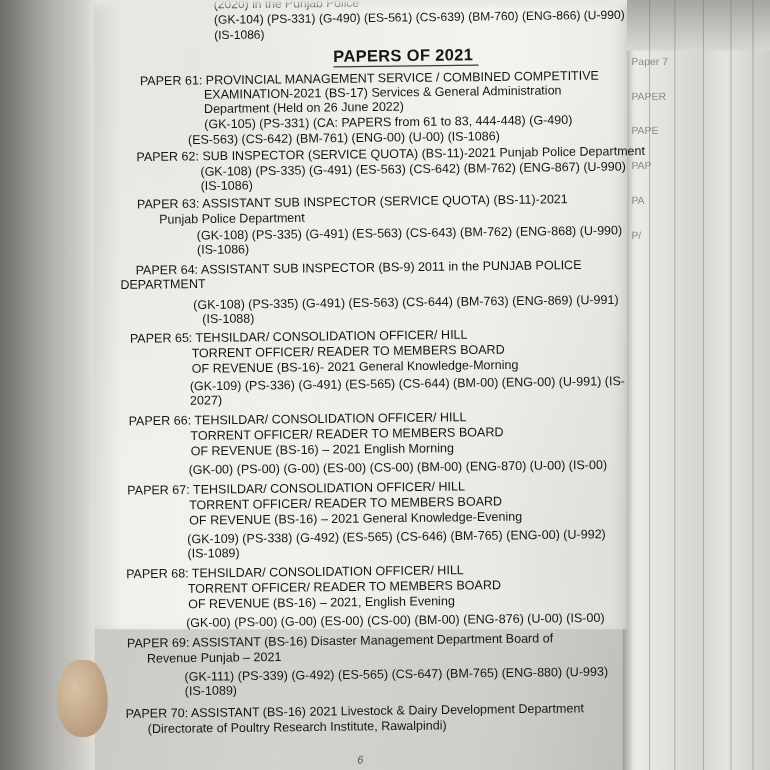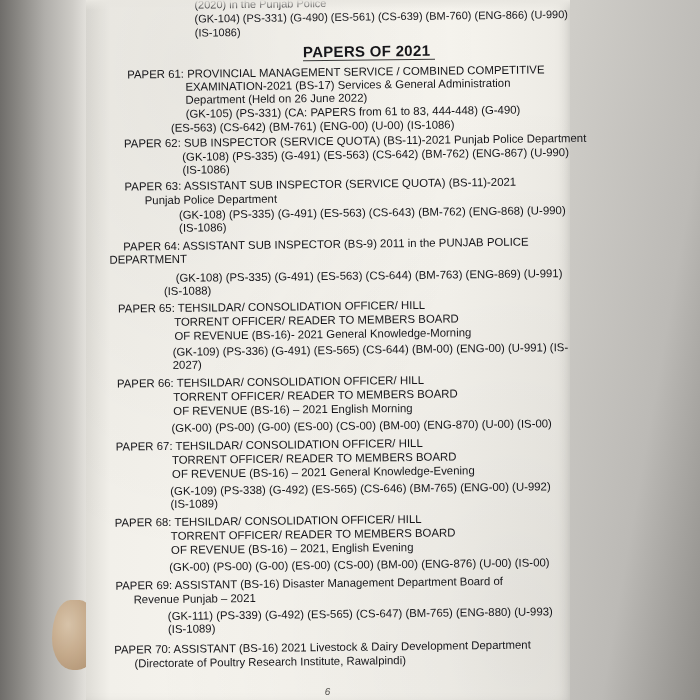--- a/index.html
+++ b/index.html
@@ -46,21 +46,21 @@
     background: radial-gradient(ellipse at 35% 35%, #d8c3a8 0%, #c6aa8a 45%, #a98a68 100%);
     filter: blur(0.6px);
     opacity: .95;
   }
   
   .page {
     position: absolute;
     left: 86px;
     top: 0;
     width: 484px;
-    height: 700px;
+    height: 572px;
     background:
       linear-gradient(90deg, #dedcd6 0%, #f2f0ea 5%, #f7f5ef 40%, #f6f4ee 75%, #eceae4 100%);
     box-shadow: inset -8px 0 16px -10px rgba(0,0,0,.25);
   }
   .page-texture {
     position: absolute;
     inset: 0;
     background:
       radial-gradient(ellipse at 20% 10%, rgba(0,0,0,.05), transparent 55%),
       radial-gradient(ellipse at 90% 90%, rgba(0,0,0,.06), transparent 60%);
@@ -165,20 +165,36 @@
 <body>
 
 <div class="scene">
 
   <div class="backdrop"></div>
 
   <div class="gutter">
     <div class="gutter-thumb"></div>
   </div>
 
+  <div class="fan">
+    <div class="fan-top"></div>
+    <div class="fan-line" style="left:24px"></div>
+    <div class="fan-line" style="left:47px"></div>
+    <div class="fan-line" style="left:73px"></div>
+    <div class="fan-line" style="left:98px"></div>
+    <div class="fan-line" style="left:118px"></div>
+    <div class="ghost-col">
+      <div>Paper 7</div>
+      <div>PAPER</div>
+      <div>PAPE</div>
+      <div>PAP</div>
+      <div>PA</div>
+      <div>P/</div>
+    </div>
+  </div>
 
   <div class="page">
     <div class="page-texture"></div>
 
     <div class="content skew">
 
       <div class="ln" style="left:110px; top:-3px; font-size:11px;">(2020) in the Punjab Police</div>
       <div class="ln" style="left:110px; top:11px; font-size:11px;">(GK-104) (PS-331) (G-490) (ES-561) (CS-639) (BM-760) (ENG-866) (U-990)</div>
       <div class="ln" style="left:110px; top:25px; font-size:11px;">(IS-1086)</div>
 
@@ -196,21 +212,21 @@
       <div class="ln" style="left:96px; top:161px;">(IS-1086)</div>
 
       <div class="ln" style="left:38px; top:177px;">PAPER 63: ASSISTANT SUB INSPECTOR (SERVICE QUOTA) (BS-11)-2021</div>
       <div class="ln" style="left:58px; top:191px;">Punjab Police Department</div>
       <div class="ln" style="left:92px; top:206px;">(GK-108) (PS-335) (G-491) (ES-563) (CS-643) (BM-762) (ENG-868) (U-990)</div>
       <div class="ln" style="left:92px; top:219px;">(IS-1086)</div>
 
       <div class="ln" style="left:36px; top:237px;">PAPER 64: ASSISTANT SUB INSPECTOR (BS-9) 2011 in the PUNJAB POLICE</div>
       <div class="ln" style="left:22px; top:250px;">DEPARTMENT</div>
       <div class="ln" style="left:88px; top:269px;">(GK-108) (PS-335) (G-491) (ES-563) (CS-644) (BM-763) (ENG-869) (U-991)</div>
-      <div class="ln" style="left:76px; top:282px;">(IS-1088)</div>
+      <div class="ln" style="left:96px; top:282px;">(IS-1088)</div>
 
       <div class="ln" style="left:30px; top:299px;">PAPER 65: TEHSILDAR/ CONSOLIDATION OFFICER/ HILL</div>
       <div class="ln" style="left:86px; top:313px;">TORRENT OFFICER/ READER TO MEMBERS BOARD</div>
       <div class="ln" style="left:86px; top:327px;">OF REVENUE (BS-16)- 2021 General Knowledge-Morning</div>
       <div class="ln" style="left:84px; top:343px;">(GK-109) (PS-336) (G-491) (ES-565) (CS-644) (BM-00) (ENG-00) (U-991) (IS-</div>
       <div class="ln" style="left:84px; top:356px;">2027)</div>
 
       <div class="ln" style="left:28px; top:374px;">PAPER 66: TEHSILDAR/ CONSOLIDATION OFFICER/ HILL</div>
       <div class="ln" style="left:84px; top:388px;">TORRENT OFFICER/ READER TO MEMBERS BOARD</div>
       <div class="ln" style="left:84px; top:402px;">OF REVENUE (BS-16) – 2021 English Morning</div>

